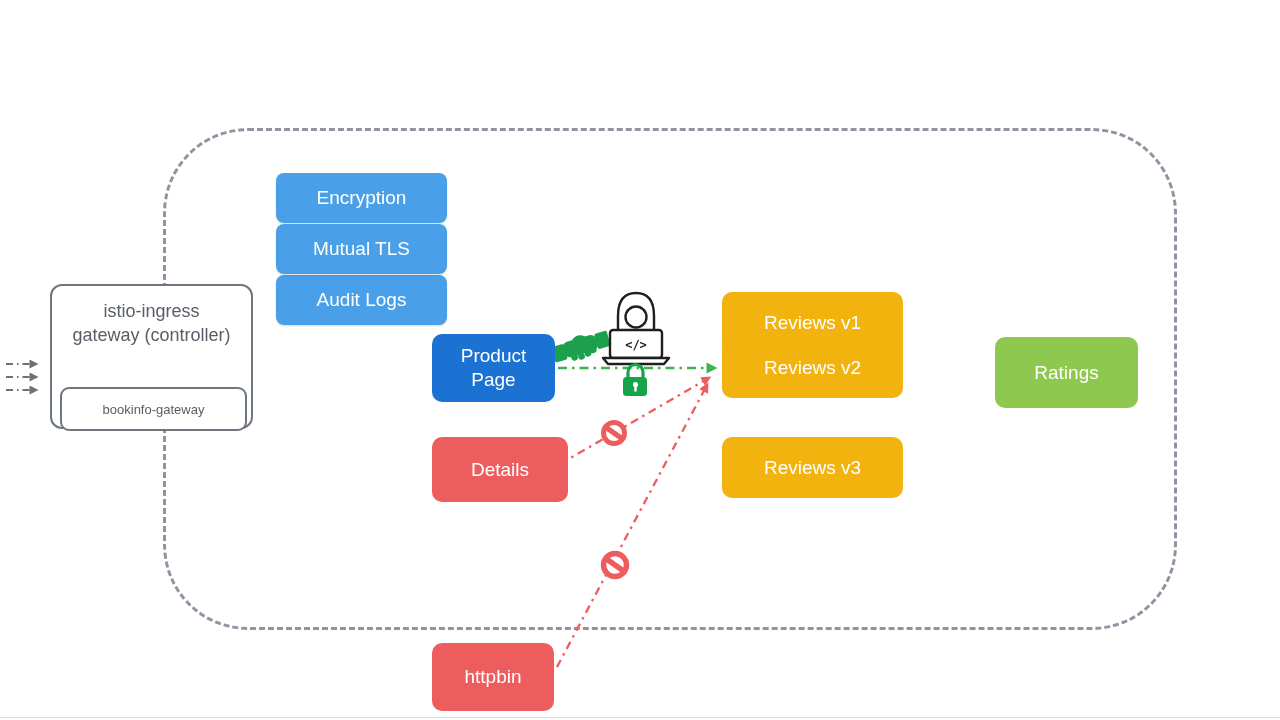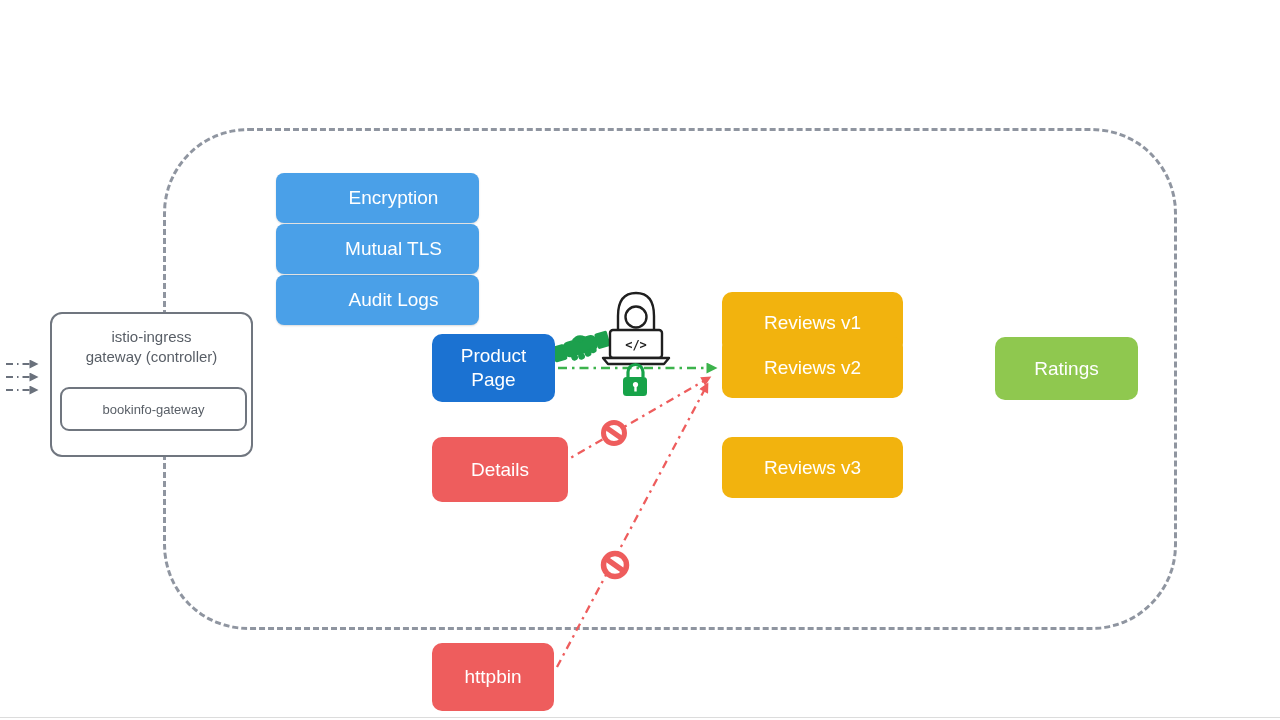--- a/index.html
+++ b/index.html
@@ -14,37 +14,37 @@
   }
   
   .overlay{position:absolute;left:0;top:0;width:1280px;height:720px;z-index:2;pointer-events:none;}
   
   .node{
     position:absolute;display:flex;align-items:center;justify-content:center;
     color:#ffffff;font-size:19px;line-height:1.25;text-align:center;
     border-radius:10px;z-index:3;
   }
   .policy{left:276px;width:171px;height:50px;background:#4AA0E8;border-radius:8px;
-          box-shadow:0 1px 2px rgba(0,0,0,0.15);padding-left:32px;}
+          box-shadow:0 1px 2px rgba(0,0,0,0.15);}
   .policy-encryption{top:173px;}
   .policy-mtls{top:224px;}
   .policy-audit{top:275px;}
   .product-page{left:432px;top:334px;width:123px;height:68px;background:#1B72D2;padding:0 24px;box-sizing:border-box;}
   .details{left:432px;top:437px;width:136px;height:65px;background:#EE5D5D;}
   .httpbin{left:432px;top:643px;width:122px;height:68px;background:#EE5D5D;}
   .reviews{left:722px;width:181px;height:61px;background:#F2B30E;}
   .reviews-v1{top:252px;margin-top:40px;}
   .reviews-v2{top:337px;}
   .reviews-v3{top:437px;}
-  .ratings{left:995px;top:337px;width:143px;height:63px;background:#8FC84F;}
+  .ratings{left:995px;top:337px;width:143px;height:71px;background:#8FC84F;}
   
   .gateway{
-    position:absolute;left:50px;top:312px;width:203px;height:145px;z-index:3;
+    position:absolute;left:50px;top:284px;width:203px;height:145px;z-index:3;
     background:#ffffff;border:2px solid #70767f;border-radius:12px;
-    color:#585e66;font-size:15px;text-align:center;
+    color:#585e66;font-size:18px;text-align:center;
     display:flex;flex-direction:column;align-items:center;padding-top:13px;box-sizing:border-box;
   }
   .gateway-title{line-height:1.35;}
   .gateway-resource{
     position:absolute;left:60px;top:387px;width:183px;height:40px;z-index:4;
     background:#ffffff;border:2px solid #70767f;border-radius:9px;
     color:#585e66;font-size:13px;display:flex;align-items:center;justify-content:center;
   }
   .slide-edge{position:absolute;left:0;top:717px;width:1280px;height:1px;background:#dcdcdc;z-index:0;}
 </style>

